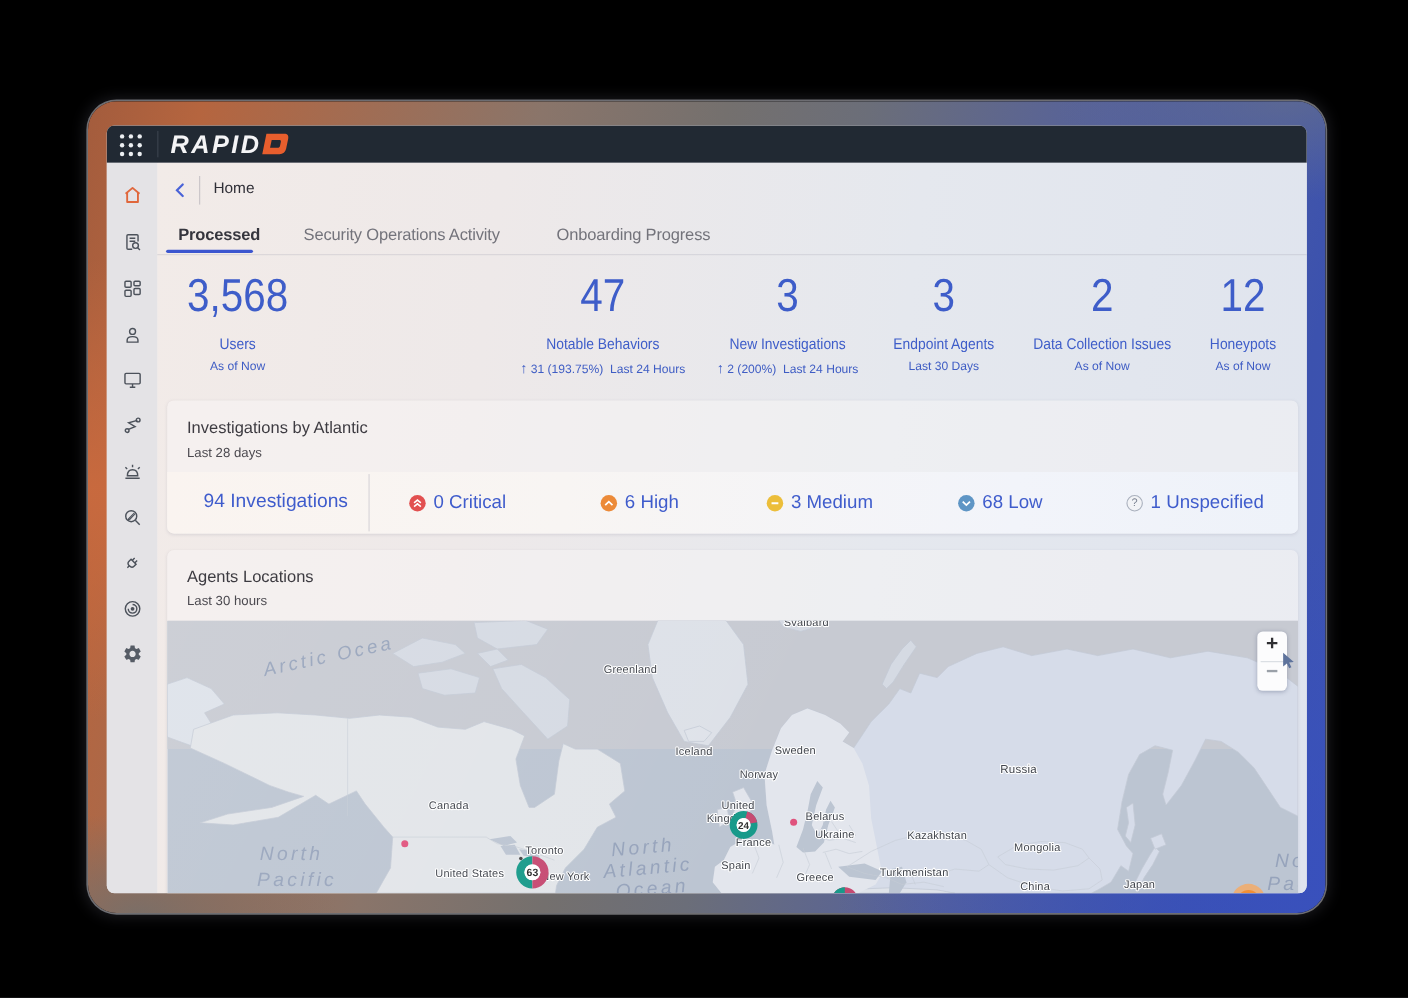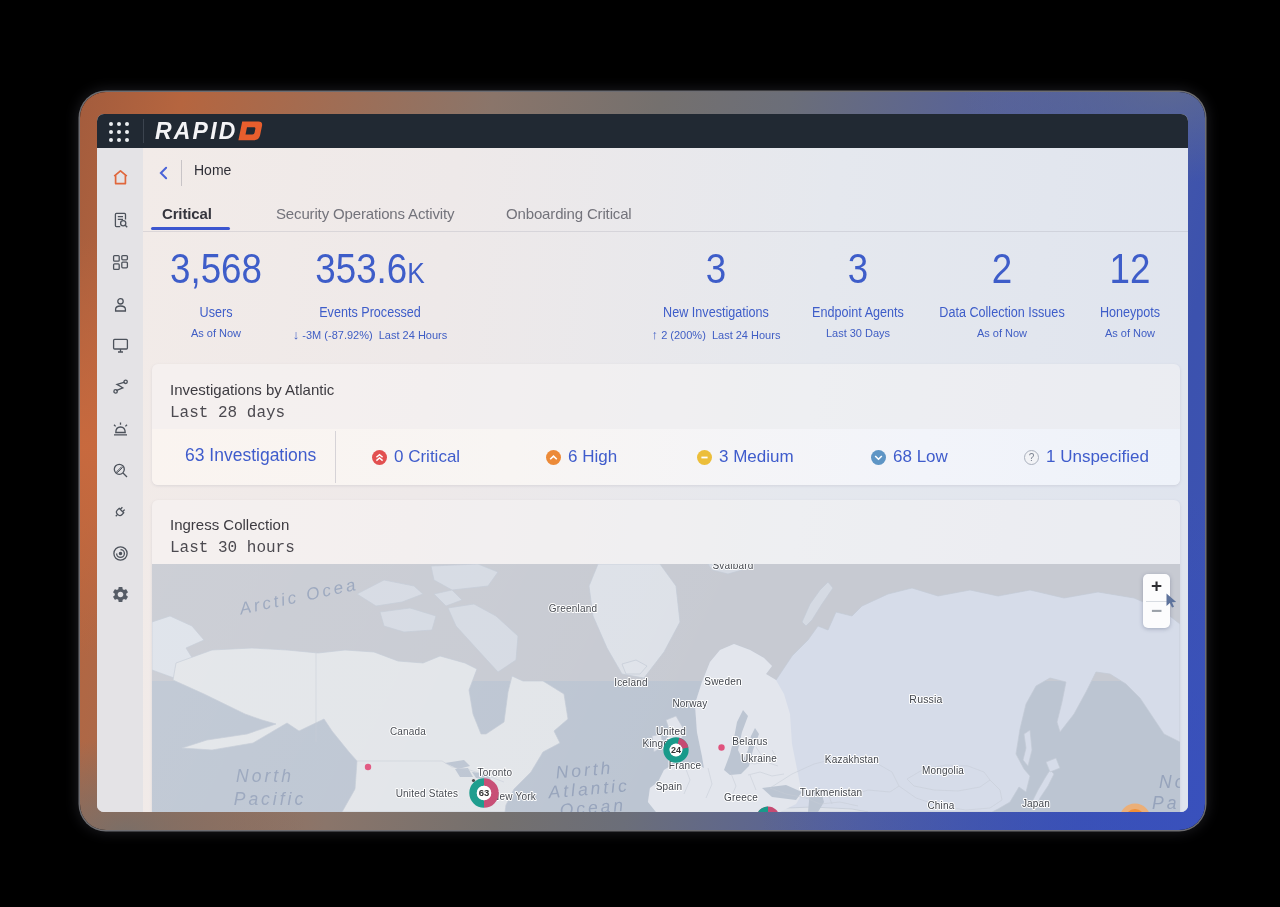--- a/index.html
+++ b/index.html
@@ -44,21 +44,21 @@
   
   .stat { position:absolute; text-align:center; transform:translateX(-50%); color:#3e5dc9; white-space:nowrap; }
   .stat .num { font-size:42px; line-height:1; transform:scaleX(0.875); transform-origin:50% 50%; }
   .stat .num .k { font-size:30px; }
   .stat .lbl { font-size:14px; margin-top:14px; transform:scaleX(0.9); }
   .stat .sub { font-size:11px; margin-top:7px; color:#3f5dc4; }
   
   .card { position:absolute; left:9px; width:1028px; border-radius:6px;
     background:rgba(251,248,247,0.42); box-shadow:0 1px 3px rgba(120,120,145,0.18); }
   .cardtitle { position:absolute; left:18px; font-size:15px; color:#3d3b41; }
-  .cardsub  { position:absolute; left:18px; font-size:16px; color:#4c4a50;font-family:Liberation Mono, monospace; }
+  .cardsub  { position:absolute; left:18px; font-size:12px; color:#4c4a50; }
   .strip { position:absolute; left:0; top:65px; width:100%; height:56px;
     background:linear-gradient(92deg, #faf4f0 0%, #f8f5f3 35%, #f2f4fa 75%, #eef2f9 100%);
     border-radius:0 0 6px 6px; }
   .inv78 { position:absolute; left:33px; top:16px; font-size:17.5px; color:#3f5ccc; }
   .stripdiv { position:absolute; left:183px; top:2px; width:1px; height:52px; background:rgba(150,150,165,0.35); }
   .badge { position:absolute; top:13px; height:30px; display:flex; align-items:center; gap:7px;
     font-size:17px; color:#3f5ccc; white-space:nowrap; }
   .bicon { width:15px; height:15px; border-radius:50%; position:relative; flex:0 0 auto; }
   
   .mapwrap { position:absolute; left:0; top:64px; width:1028px; height:248px; overflow:hidden;
@@ -164,35 +164,35 @@
             <path fill="#565c66" d="M19.14 12.94c.04-.3.06-.61.06-.94 0-.32-.02-.64-.07-.94l2.03-1.58c.18-.14.23-.41.12-.61l-1.92-3.32c-.12-.22-.37-.29-.59-.22l-2.39.96c-.5-.38-1.03-.7-1.62-.94l-.36-2.54c-.04-.24-.24-.41-.48-.41h-3.84c-.24 0-.43.17-.47.41l-.36 2.54c-.59.24-1.13.57-1.62.94l-2.39-.96c-.22-.08-.47 0-.59.22L2.74 8.87c-.12.21-.08.47.12.61l2.03 1.58c-.05.3-.09.63-.09.94s.02.64.07.94l-2.03 1.58c-.18.14-.23.41-.12.61l1.92 3.32c.12.22.37.29.59.22l2.39-.96c.5.38 1.03.7 1.62.94l.36 2.54c.05.24.24.41.48.41h3.84c.24 0 .44-.17.47-.41l.36-2.54c.59-.24 1.13-.56 1.62-.94l2.39.96c.22.08.47 0 .59-.22l1.92-3.32c.12-.22.07-.47-.12-.61l-2.01-1.58zM12 15.6c-1.98 0-3.6-1.62-3.6-3.6s1.62-3.6 3.6-3.6 3.6 1.62 3.6 3.6-1.62 3.6-3.6 3.6z"></path>
           </svg>
       </div>
 
       <div class="main">
         <svg class="backchev" viewBox="0 0 12 16">
             <path d="M9 2 L3 8 L9 14" fill="none" stroke="#4a63d8" stroke-width="2.3" stroke-linecap="round"></path>
           </svg>
         <div class="hdrdiv"></div>
         <div class="hometitle">Home</div>
-        <div class="tab active" style="left:19px;">Critical</div>
+        <div class="tab active" style="left:19px;">Processed</div>
         <div class="tab" style="left:133px;">Security Operations Activity</div>
-        <div class="tab" style="left:363px;">Onboarding Critical</div>
+        <div class="tab" style="left:363px;">Onboarding Progress</div>
         <div class="tabline"></div>
         <div class="tabrule"></div>
 
         <div class="stat" style="left:73px; top:100px;">
           <div class="num">3,568</div>
           <div class="lbl">Users</div>
           <div class="sub">As of Now</div>
         </div>
-        <div class="stat" style="left:227px; top:100px;">
-          <div class="num">353.6<span class="k">K</span></div>
-          <div class="lbl">Events Processed</div>
-          <div class="sub"><span style="font-size:13px">↓</span> -3M (-87.92%) &nbsp;Last 24 Hours</div>
+        <div class="stat" style="left:405px; top:100px;">
+          <div class="num">47</div>
+          <div class="lbl">Notable Behaviors</div>
+          <div class="sub"><span style="font-size:13px">↑</span> 31 (193.75%) &nbsp;Last 24 Hours</div>
         </div>
         <div class="stat" style="left:573px; top:100px;">
           <div class="num">3</div>
           <div class="lbl">New Investigations</div>
           <div class="sub"><span style="font-size:13px">↑</span> 2 (200%) &nbsp;Last 24 Hours</div>
         </div>
         <div class="stat" style="left:715px; top:100px;">
           <div class="num">3</div>
           <div class="lbl">Endpoint Agents</div>
           <div class="sub">Last 30 Days</div>
@@ -205,21 +205,21 @@
         <div class="stat" style="left:987px; top:100px;">
           <div class="num">12</div>
           <div class="lbl">Honeypots</div>
           <div class="sub">As of Now</div>
         </div>
 
         <div class="card" style="top:216px; height:121px;">
           <div class="cardtitle" style="top:17px;">Investigations by Atlantic</div>
           <div class="cardsub" style="top:40px;">Last 28 days</div>
           <div class="strip">
-            <div class="inv78">63 Investigations</div>
+            <div class="inv78">94 Investigations</div>
             <div class="stripdiv"></div>
             <div class="badge" style="left:220px;text-align:center;">
               <span class="bicon" style="background:#e25050;">
                 <svg width="15" height="15" viewBox="0 0 15 15">
                     <path d="M4.4 7.2 L7.5 4.6 L10.6 7.2 M4.4 10.6 L7.5 8 L10.6 10.6" fill="none" stroke="#fff" stroke-width="1.4"></path>
                   </svg>
               </span>0 Critical</div>
             <div class="badge" style="left:394px;">
               <span class="bicon" style="background:#ec8a38;">
                 <svg width="15" height="15" viewBox="0 0 15 15">
@@ -237,21 +237,21 @@
                 <svg width="15" height="15" viewBox="0 0 15 15">
                     <path d="M4.2 6 L7.5 9.2 L10.8 6" fill="none" stroke="#fff" stroke-width="1.6"></path>
                   </svg>
               </span>68 Low</div>
             <div class="badge" style="left:872px;">
               <span class="bicon" style="background:#f2f3f6; border:1px solid #a9b0bd; color:#7a8190; font-size:10px; text-align:center; line-height:13px;">?</span>1 Unspecified</div>
           </div>
         </div>
 
         <div class="card" style="top:352px; height:346px; border-radius:6px 6px 0 0;">
-          <div class="cardtitle" style="top:16px;">Ingress Collection</div>
+          <div class="cardtitle" style="top:16px;">Agents Locations</div>
           <div class="cardsub" style="top:39px;">Last 30 hours</div>
           <div class="mapwrap" id="mapwrap">
           <svg width="1028" height="248" viewBox="0 0 1028 248" style="position:absolute;left:0;top:0">
             <rect x="0" y="0" width="1028" height="248" fill="#bcc5d2"></rect>
             <rect x="0" y="0" width="1028" height="117" fill="#c7cad2"></rect>
             <g stroke="#c3cad5" stroke-width="0.7">
 
               <path fill="#dde2ea" d="M0 58 L18 52 L40 62 L52 76 L34 84 L44 100 L22 114 L0 106 Z"></path>
 
               <path fill="#e2e5e9" d="M21 116 L24 99 L60 86 L100 84 L135 86 L166 89 L193 86 L222 88 L246 97 L271 99 L288 92 L313 99 L325 105 L317 126 L321 150 L329 170 L334 170 L352 158 L356 128 L360 112 L371 117 L391 117 L412 130 L416 155 L402 167 L408 179 L391 188 L379 208 L362 225 L354 241 L353 248 L190 248 L203 225 L205 197 L197 188 L180 167 L172 155 L147 167 L135 159 L101 179 L60 186 L30 184 L55 176 L95 170 L124 160 L110 156 L93 150 L52 130 Z"></path>

